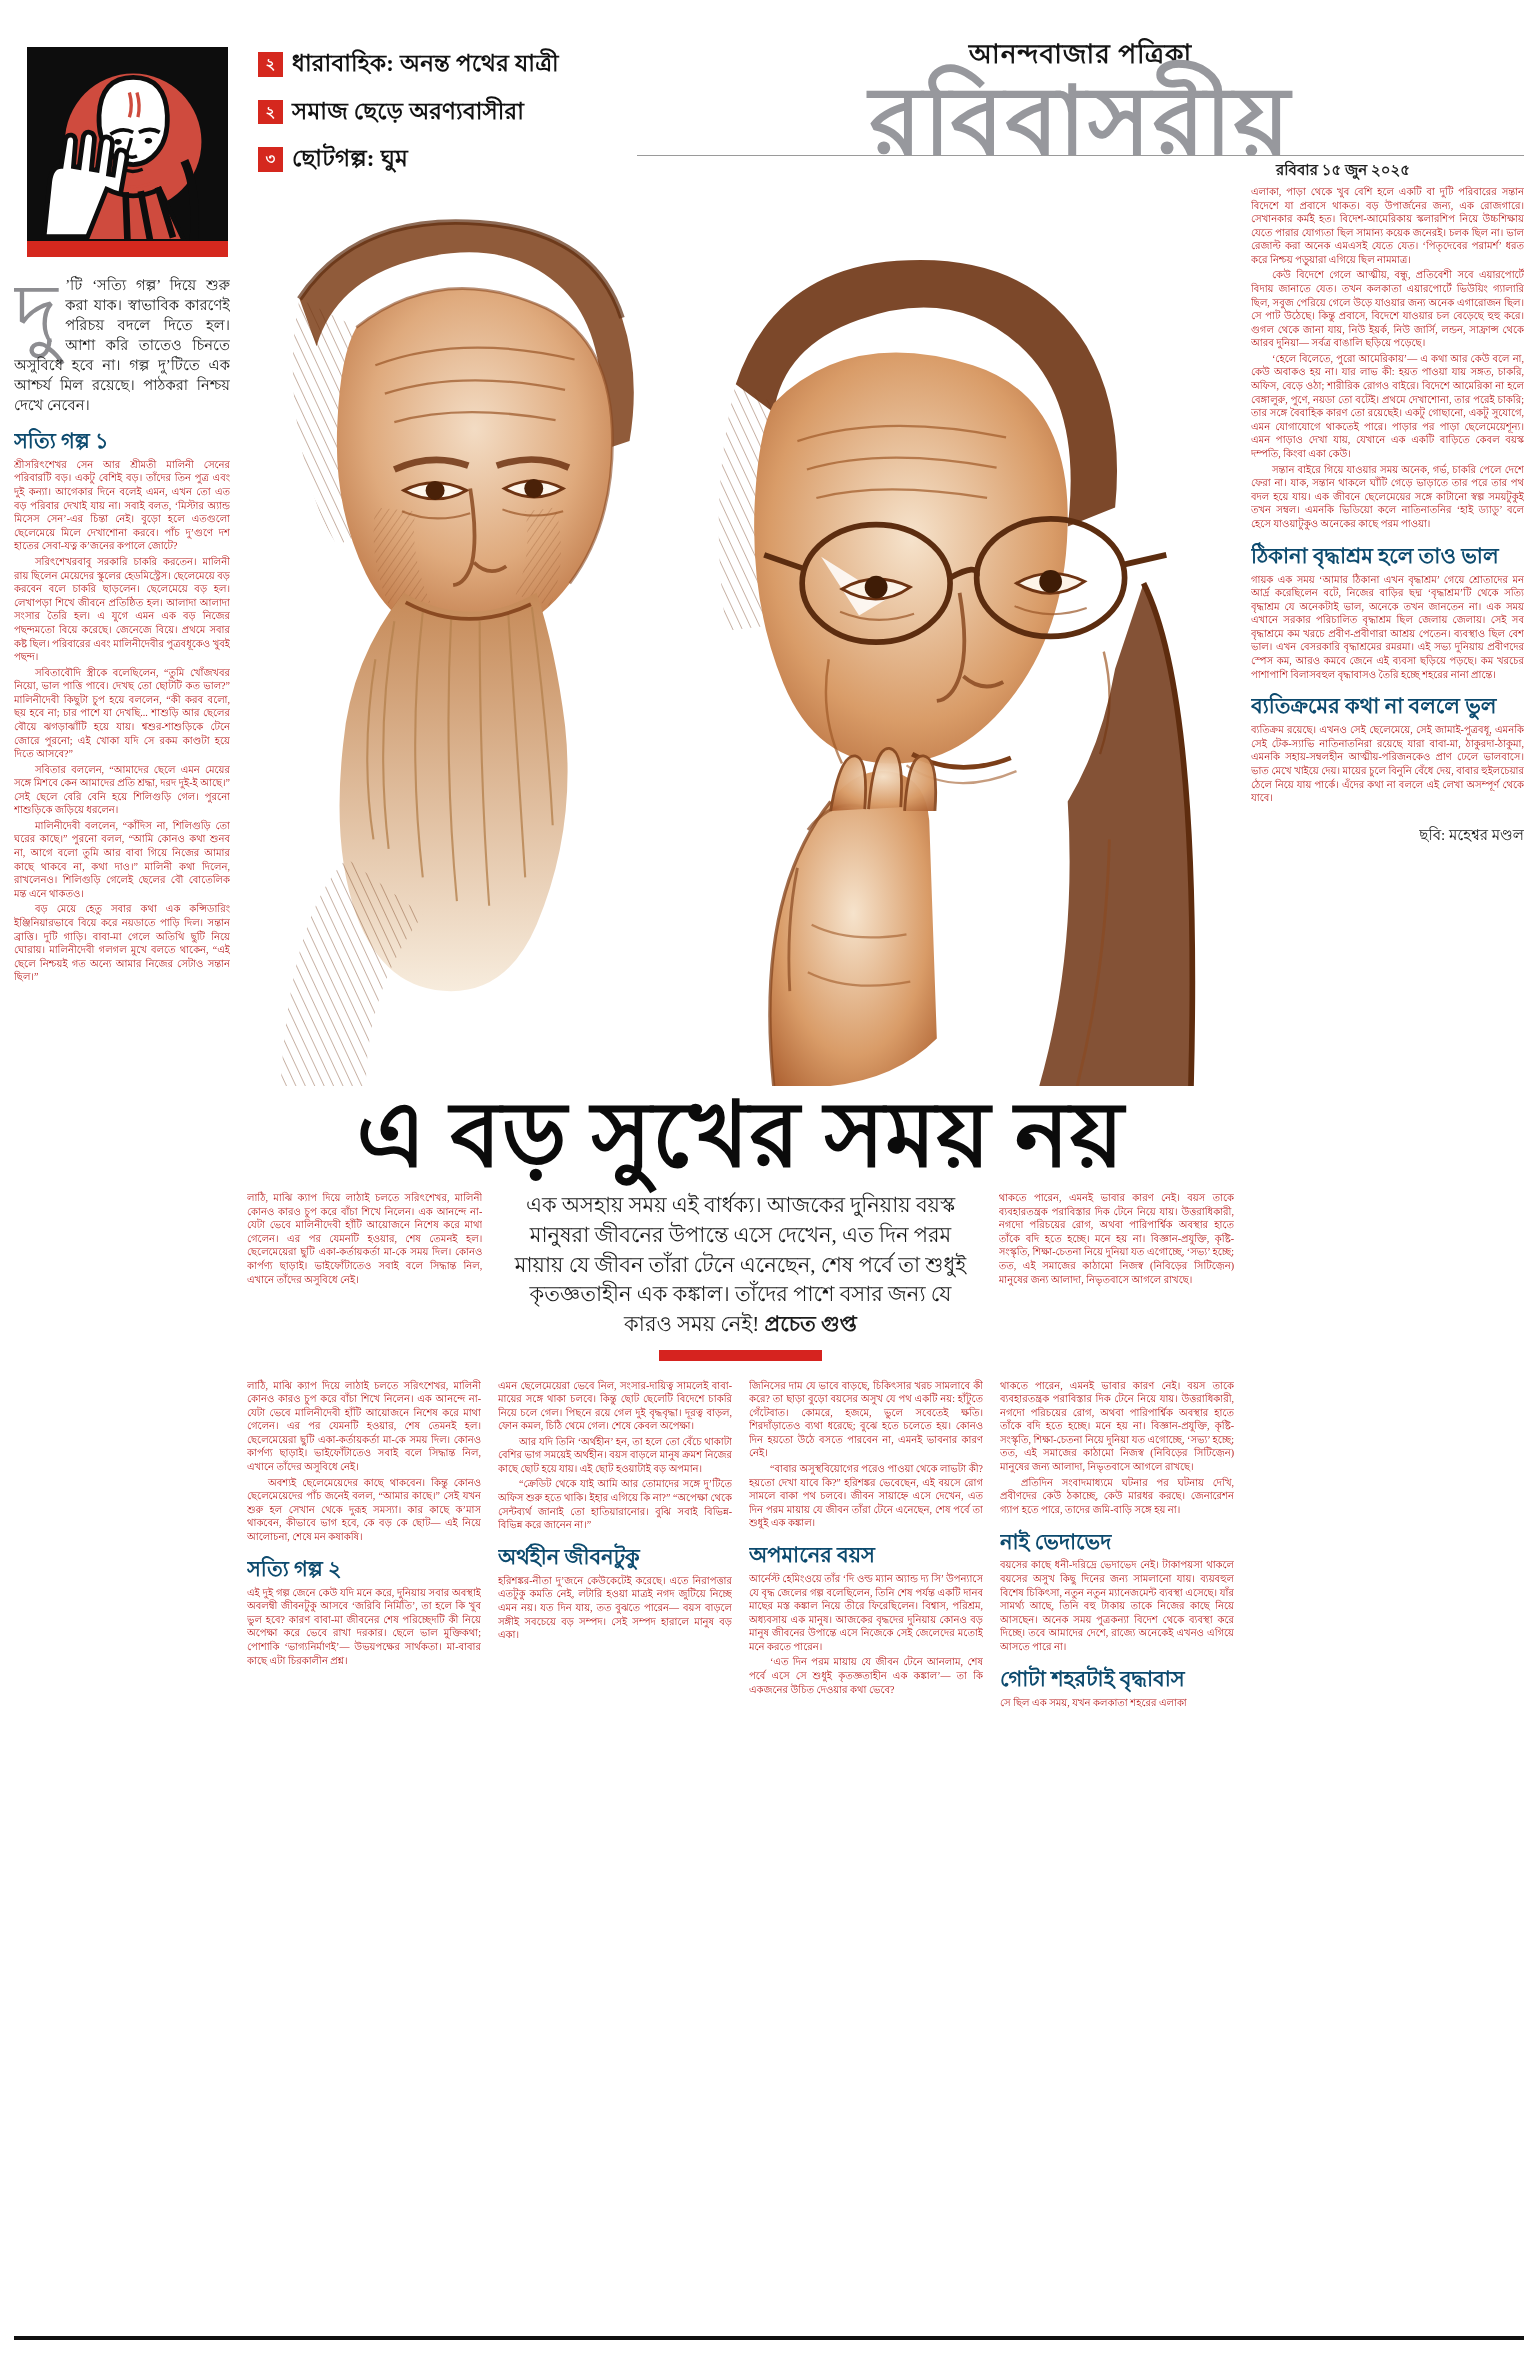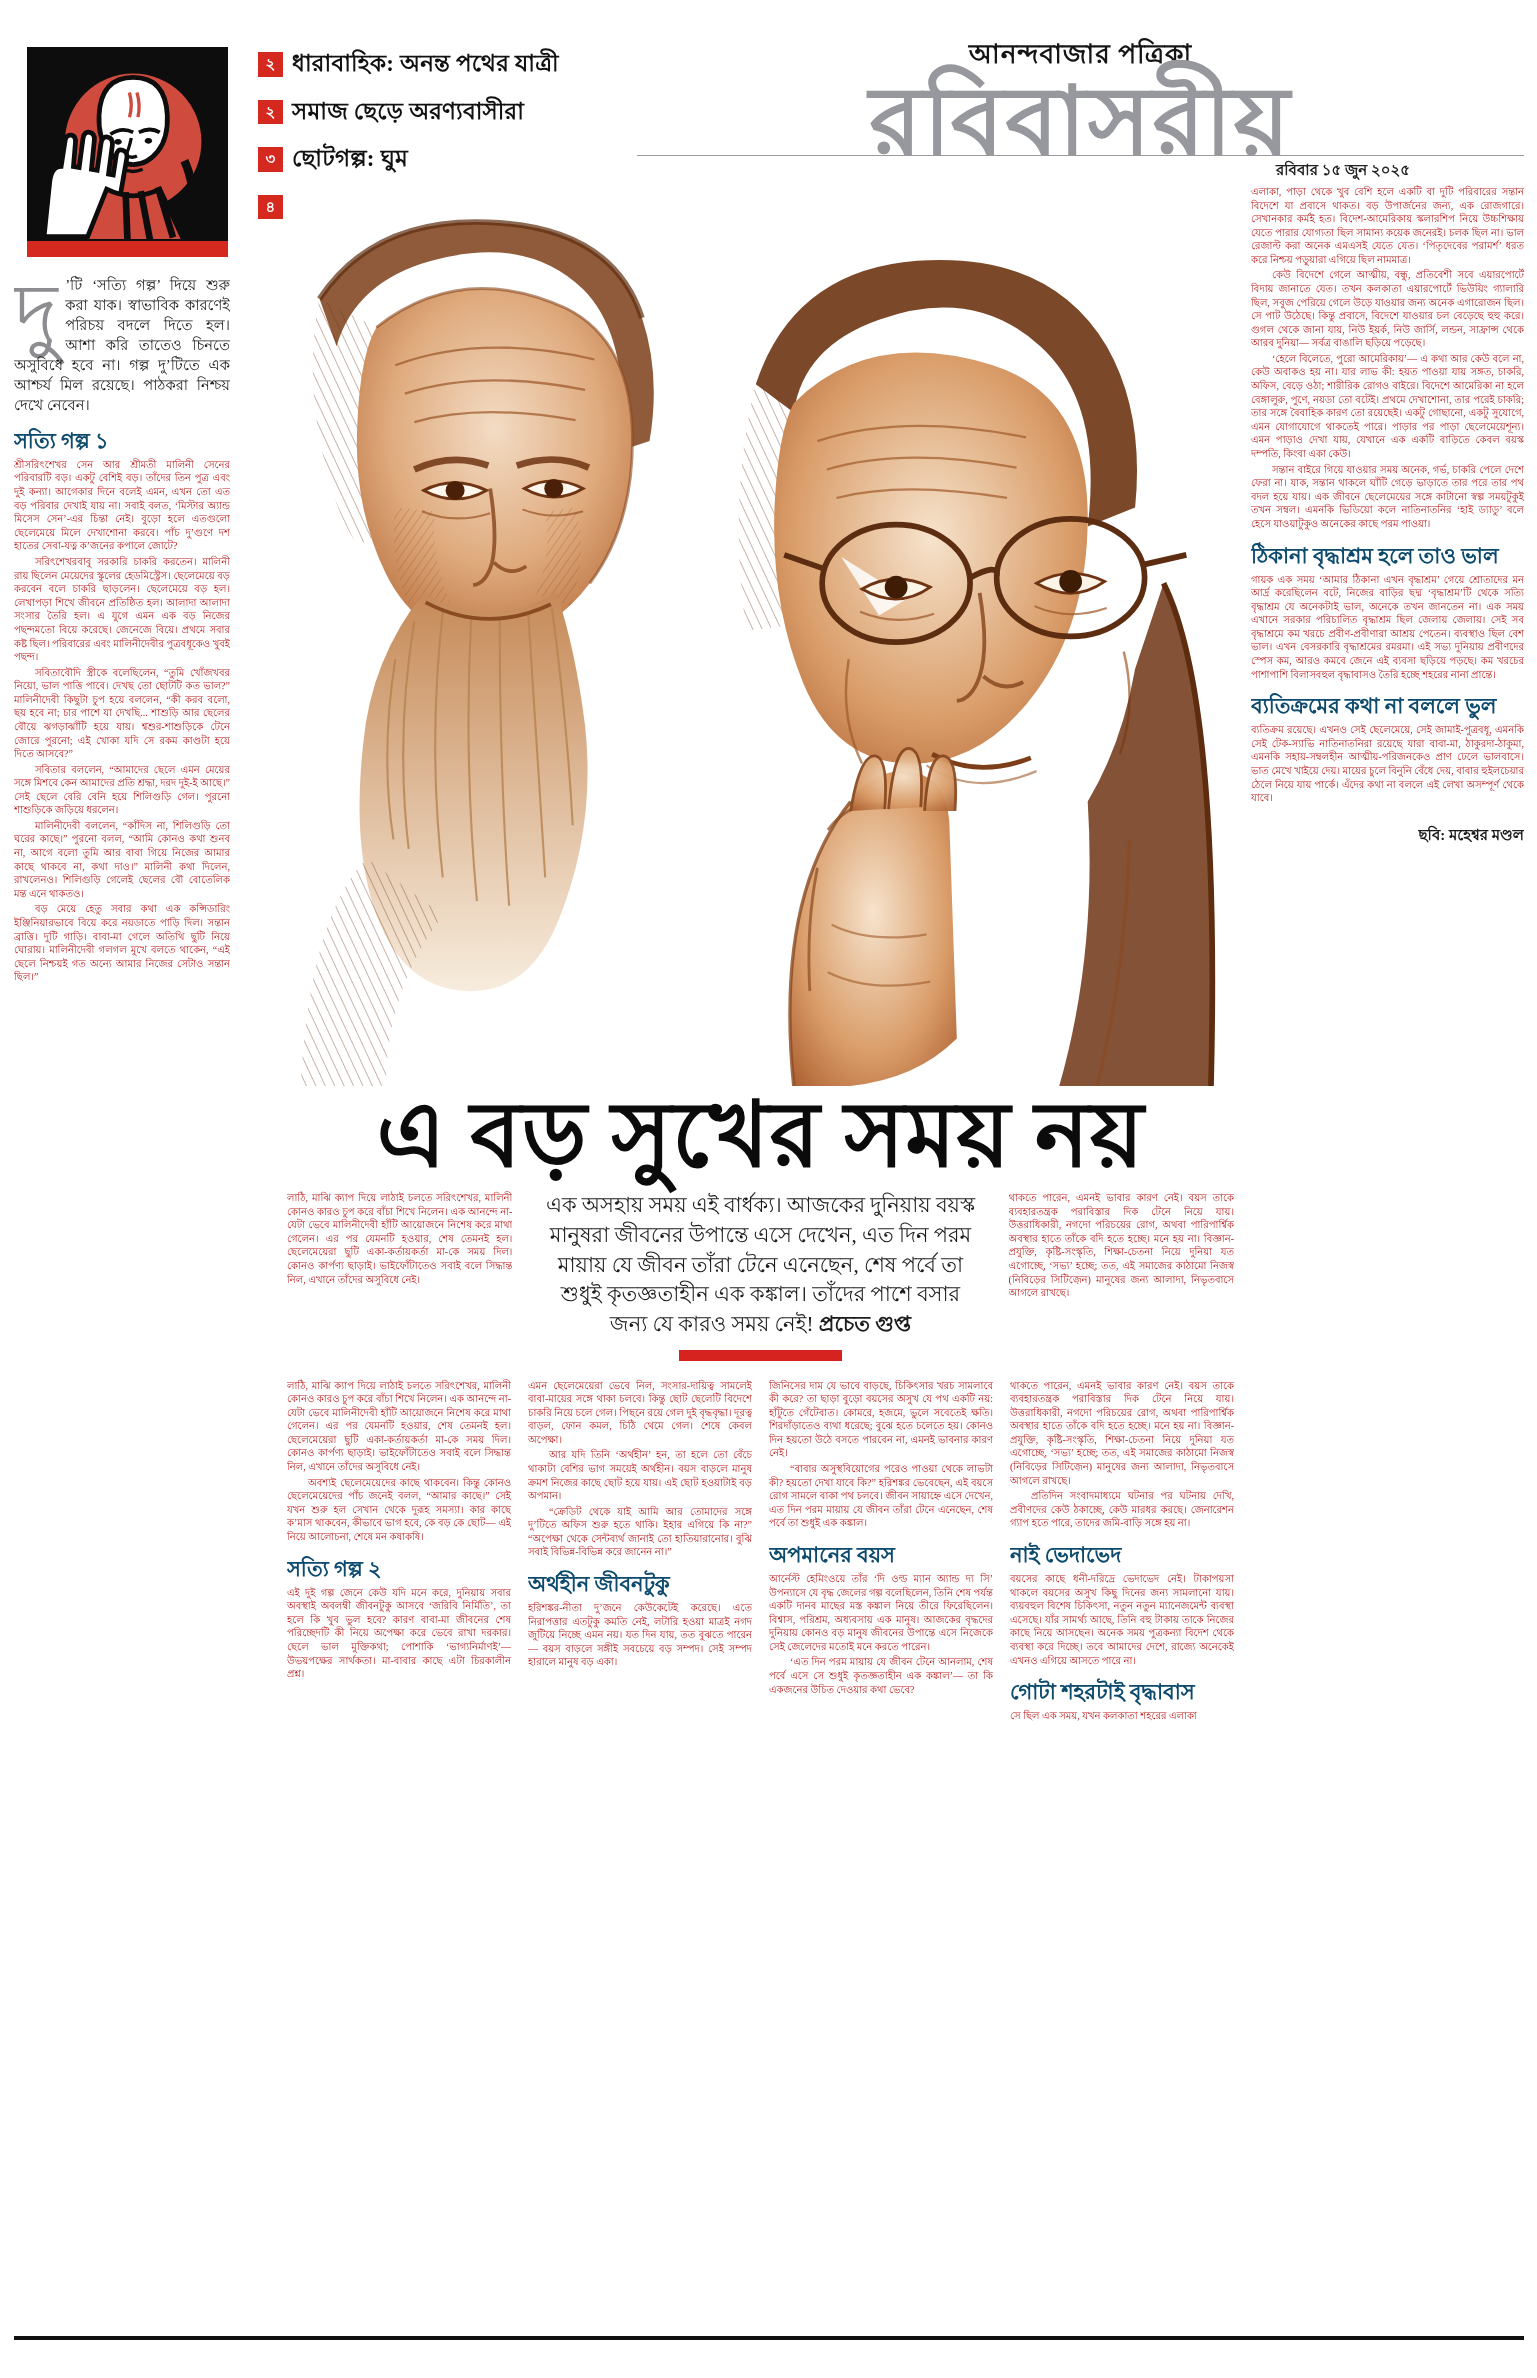--- a/index.html
+++ b/index.html
@@ -32,21 +32,21 @@
   }
   .date-row { position:absolute; left:0; right:0; bottom:-1.9px; border-top:1.4px solid #9a9a9a; padding-top:1.9px;
     display:flex; justify-content:flex-end;font-family:Liberation Serif, serif; }
   .date-text { font-size:15px; font-weight:bold; color:#222; padding-right:114px; }
 
   
   .body-grid { flex:1 1 auto; display:flex; gap:17px; margin-top:3.8px; min-height:0; }
   .rail { overflow:hidden; }
   .rail-left  { width:216px; flex:0 0 auto; padding-top:91px; height:2148px; }
   .rail-right { width:273px; flex:0 0 auto; height:2148px; }
-  .center-col { flex:1 1 auto; display:flex; flex-direction:column; min-width:0;margin-left:40px; }
+  .center-col { flex:1 1 auto; display:flex; flex-direction:column; min-width:0; }
 
   
   .bodytext p, .bodytext .para {
     font-size:10px; line-height:1.36; text-align:justify; text-justify:inter-word;
     margin:0 0 1.9px 0; color:#b91c1c;
   }
   .bodytext .para + .para { text-indent:21px; }
   .bodytext .subhead {
     font-size:21px; font-weight:bold; line-height:1.15; text-align:left; text-indent:0;
     margin:13.2px 0 4.7px 0; color:#0c4a6e;
@@ -69,21 +69,21 @@
   .mid-row { display:grid; grid-template-columns:1fr 2.05fr 1fr; gap:17px; flex:0 0 auto; height:178px; overflow:hidden; margin-top:7.6px; }
   .standfirst-wrap { text-align:center; position:relative; padding:0 11.4px; }
   .standfirst { font-size:21px; line-height:1.42; color:#1c1c1c; }
   .standfirst strong { font-weight:bold; }
   .red-underline { width:163px; height:11.4px; background:#d6231f; margin:9.5px auto 0 auto; }
   .mid-side { overflow:hidden; }
 
   .bottom-cols { display:grid; grid-template-columns:repeat(4,1fr); gap:17px; height:956px; overflow:hidden; margin-top:9.5px; }
   .bcol { overflow:hidden; }
 
-  .credit { text-align:right; font-size:15px; font-weight:bold; margin-top:18px; }
+  .credit { text-align:right; font-size:15px; font-weight:normal; margin-top:18px; }
   .bottom-rule { position:absolute; left:14px; right:14px; bottom:38px; height:3.8px; background:#111; }
 </style>
 </head>
 <body>
 
 <div class="page">
 
   <div class="header">
 
     <div class="logo-cell">

